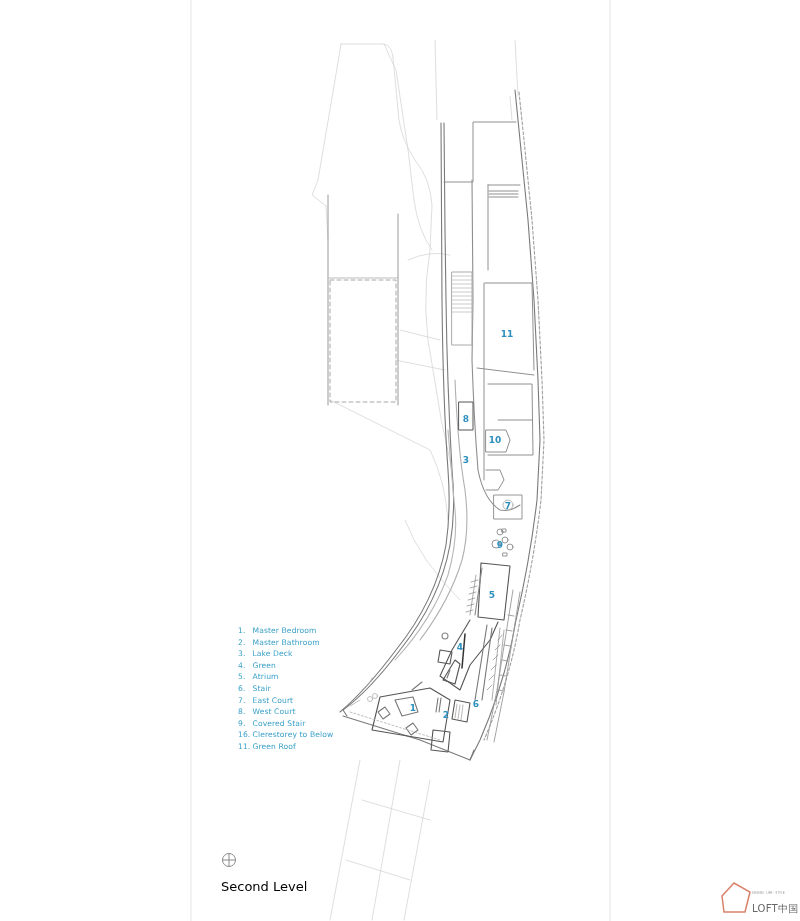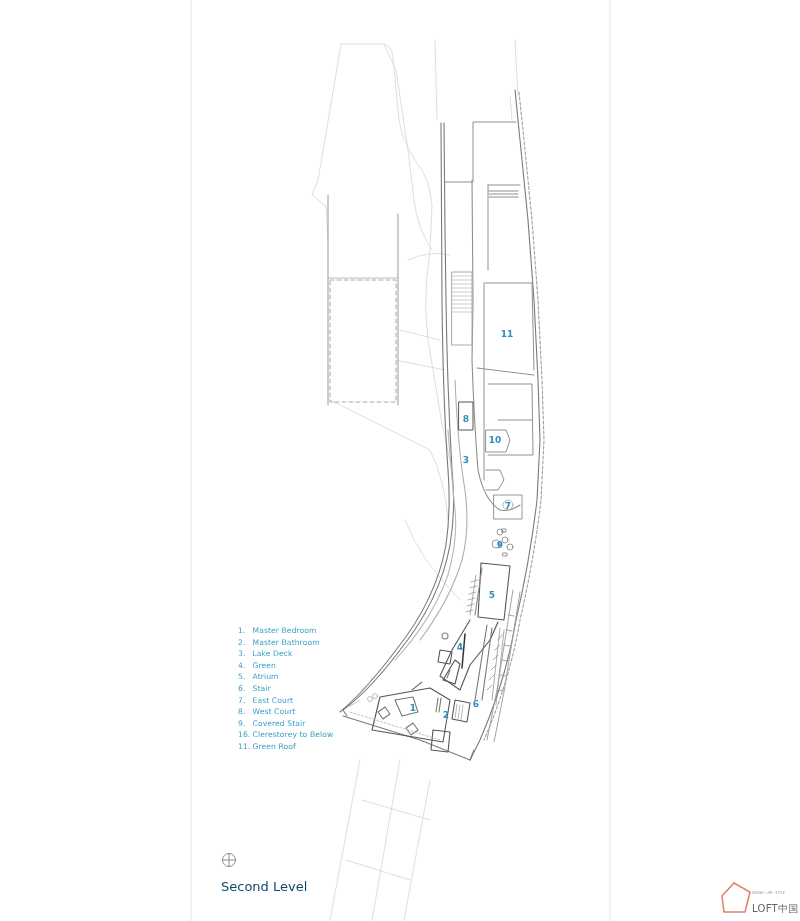--- a/index.html
+++ b/index.html
@@ -9,21 +9,21 @@
   .plan { position: absolute; left: 0; top: 0; width: 800px; height: 921px; }
   .legend { position: absolute; left: 222px; top: 609px; margin: 16px; padding: 0; list-style: none;
             font-family: "DejaVu Sans", sans-serif; font-size: 7.6px; line-height: 11.6px;
             color: #3aa0c8; letter-spacing: 0.1px; }
   .legend li { white-space: nowrap; }
   .legend .num { display: inline-block; width: 12px; }
   .room-label { position: absolute; font-family: "DejaVu Sans", sans-serif; font-weight: bold;
                 font-size: 9px; color: #2c8fbd; transform: translate(-50%, -50%); }
   .north-symbol { position: absolute; left: 221px; top: 852px; width: 16px; height: 16px; }
   .level-title { position: absolute; left: 221px; top: 879px; font-family: "DejaVu Sans", sans-serif;
-                 font-size: 13px; color: #0c4a6e; }
+                 font-size: 13px; color: #000000; }
   .logo { position: absolute; left: 716px; top: 880px; width: 84px; height: 36px; }
   .logo-text { position: absolute; left: 752px; top: 902px; font-family: "DejaVu Sans", sans-serif;
                font-size: 10px; color: #666666; letter-spacing: 0.3px; }
   .logo-small { position: absolute; left: 752px; top: 892px; font-size: 3px; color: #999; line-height: 3.5px; width: 40px; }
 </style>
 </head>
 <body>
 
 <div class="page-border" style="left:190px;"></div>
 <div class="page-border" style="left:609px;"></div>

